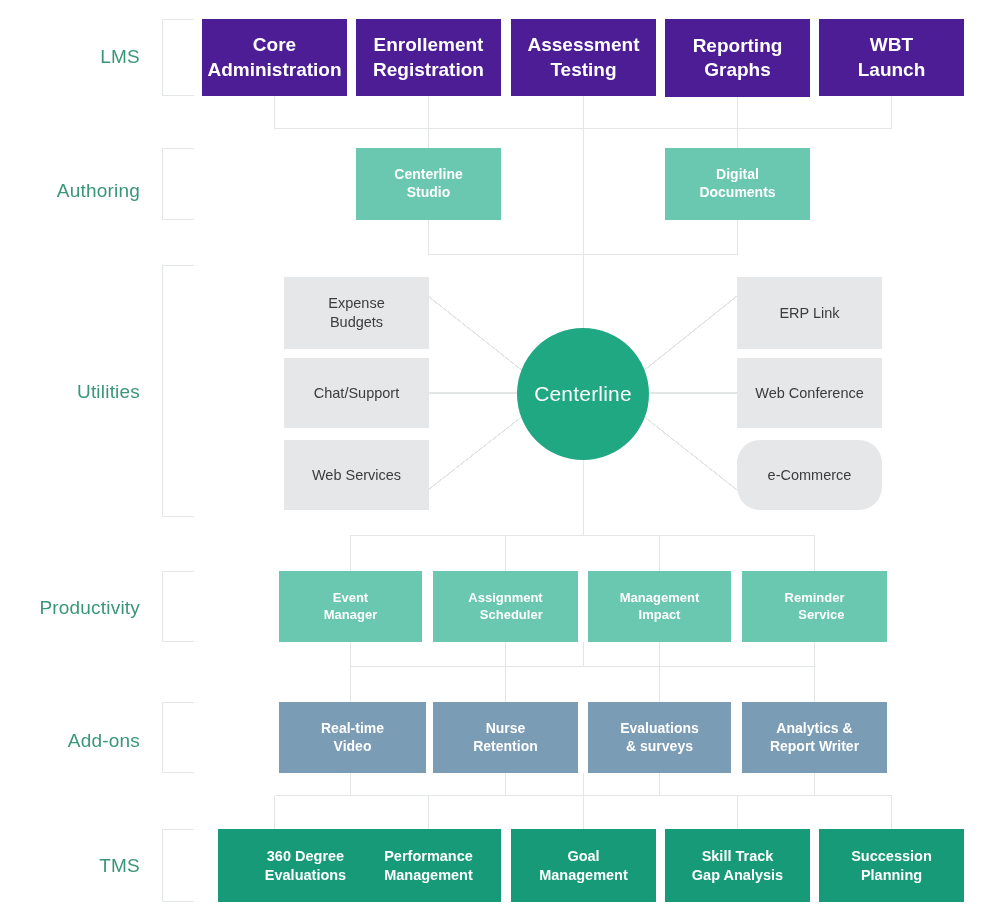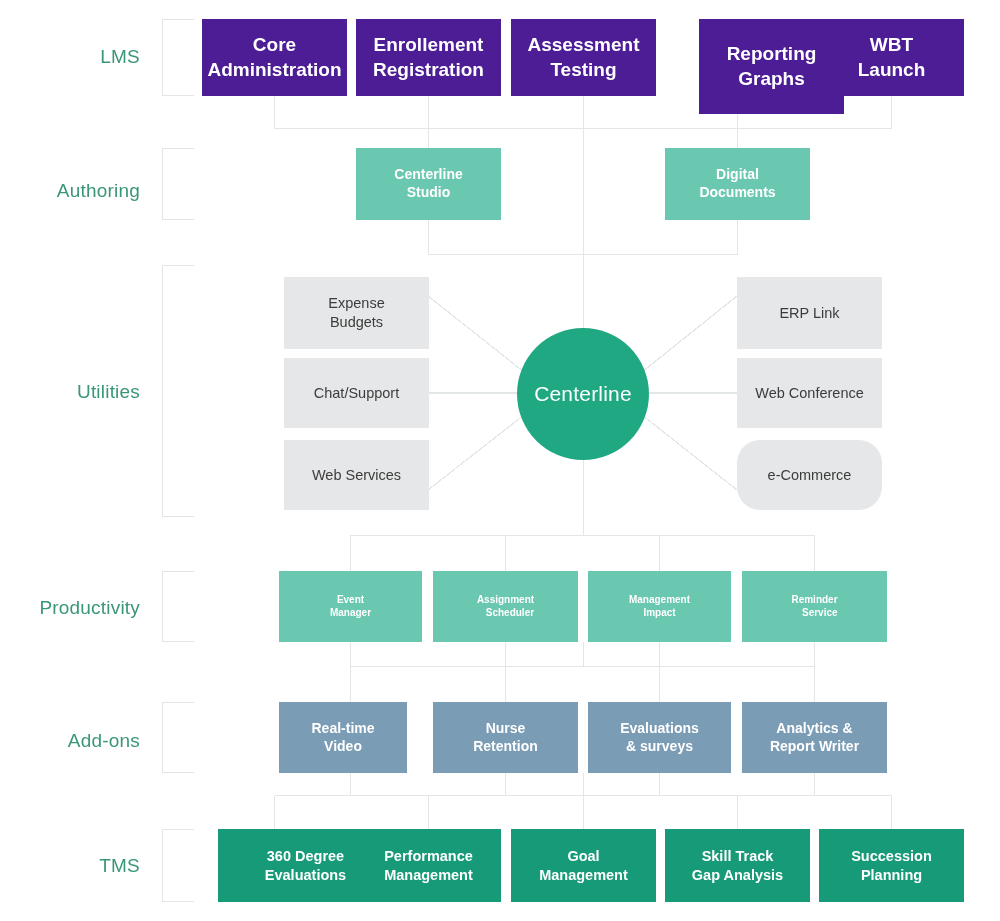--- a/index.html
+++ b/index.html
@@ -67,21 +67,21 @@
   }
   .node.utility {
     background: #e6e7e8;
     color: #3c3c3c;
     font-size: 14.5px;
     font-weight: normal;
   }
   .node.productivity {
     background: #6ac7b0;
     color: #ffffff;
-    font-size: 10px;
+    font-size: 13px;
     font-weight: bold;
   }
   .node.addon {
     background: #7b9cb5;
     color: #ffffff;
     font-size: 14px;
     font-weight: bold;
   }
   .node.tms {
     background: #169a78;
@@ -190,21 +190,21 @@
   <div class="bracket" style="left:162px; top:571px; width:32px; height:71px;"></div>
   <div class="bracket" style="left:162px; top:702px; width:32px; height:71px;"></div>
   <div class="bracket" style="left:162px; top:829px; width:32px; height:73px;"></div>
 
   <div class="node lms" style="left:202px; top:19px; width:145px; height:77px;">Core
 Administration</div>
   <div class="node lms" style="left:356px; top:19px; width:145px; height:77px;">Enrollement
 Registration</div>
   <div class="node lms" style="left:511px; top:19px; width:145px; height:77px;">Assessment
 Testing</div>
-  <div class="node lms" style="left:665px; top:19px; width:145px; height:95px;margin-left:34px;">Reporting
+  <div class="node lms" style="left:665px; top:19px; width:145px; height:78px;">Reporting
 Graphs</div>
   <div class="node lms" style="left:819px; top:19px; width:145px; height:77px;">WBT
 Launch</div>
 
   <div class="node authoring" style="left:356px; top:148px; width:145px; height:72px;">Centerline
 Studio</div>
   <div class="node authoring" style="left:665px; top:148px; width:145px; height:72px;">Digital
 Documents</div>
 
   <div class="node utility" style="left:284px; top:277px; width:145px; height:72px;">Expense
@@ -220,21 +220,21 @@
 
   <div class="node productivity" style="left:279px; top:571px; width:143px; height:71px;">Event
 Manager</div>
   <div class="node productivity" style="left:433px; top:571px; width:145px; height:71px;text-align:right;">Assignment
 Scheduler</div>
   <div class="node productivity" style="left:588px; top:571px; width:143px; height:71px;">Management
 Impact</div>
   <div class="node productivity" style="left:742px; top:571px; width:145px; height:71px;text-align:right;">Reminder
 Service</div>
 
-  <div class="node addon" style="left:279px; top:702px; width:128px; height:71px;">Real-time
+  <div class="node addon" style="left:279px; top:702px; width:147px; height:71px;">Real-time
 Video</div>
   <div class="node addon" style="left:433px; top:702px; width:145px; height:71px;">Nurse
 Retention</div>
   <div class="node addon" style="left:588px; top:702px; width:143px; height:71px;">Evaluations
 &amp; surveys</div>
   <div class="node addon" style="left:742px; top:702px; width:145px; height:71px;">Analytics &amp;
 Report Writer</div>
 
   <div class="node tms" style="left:202px; top:829px; width:175px; height:73px;margin-left:16px;">360 Degree
 Evaluations</div>

